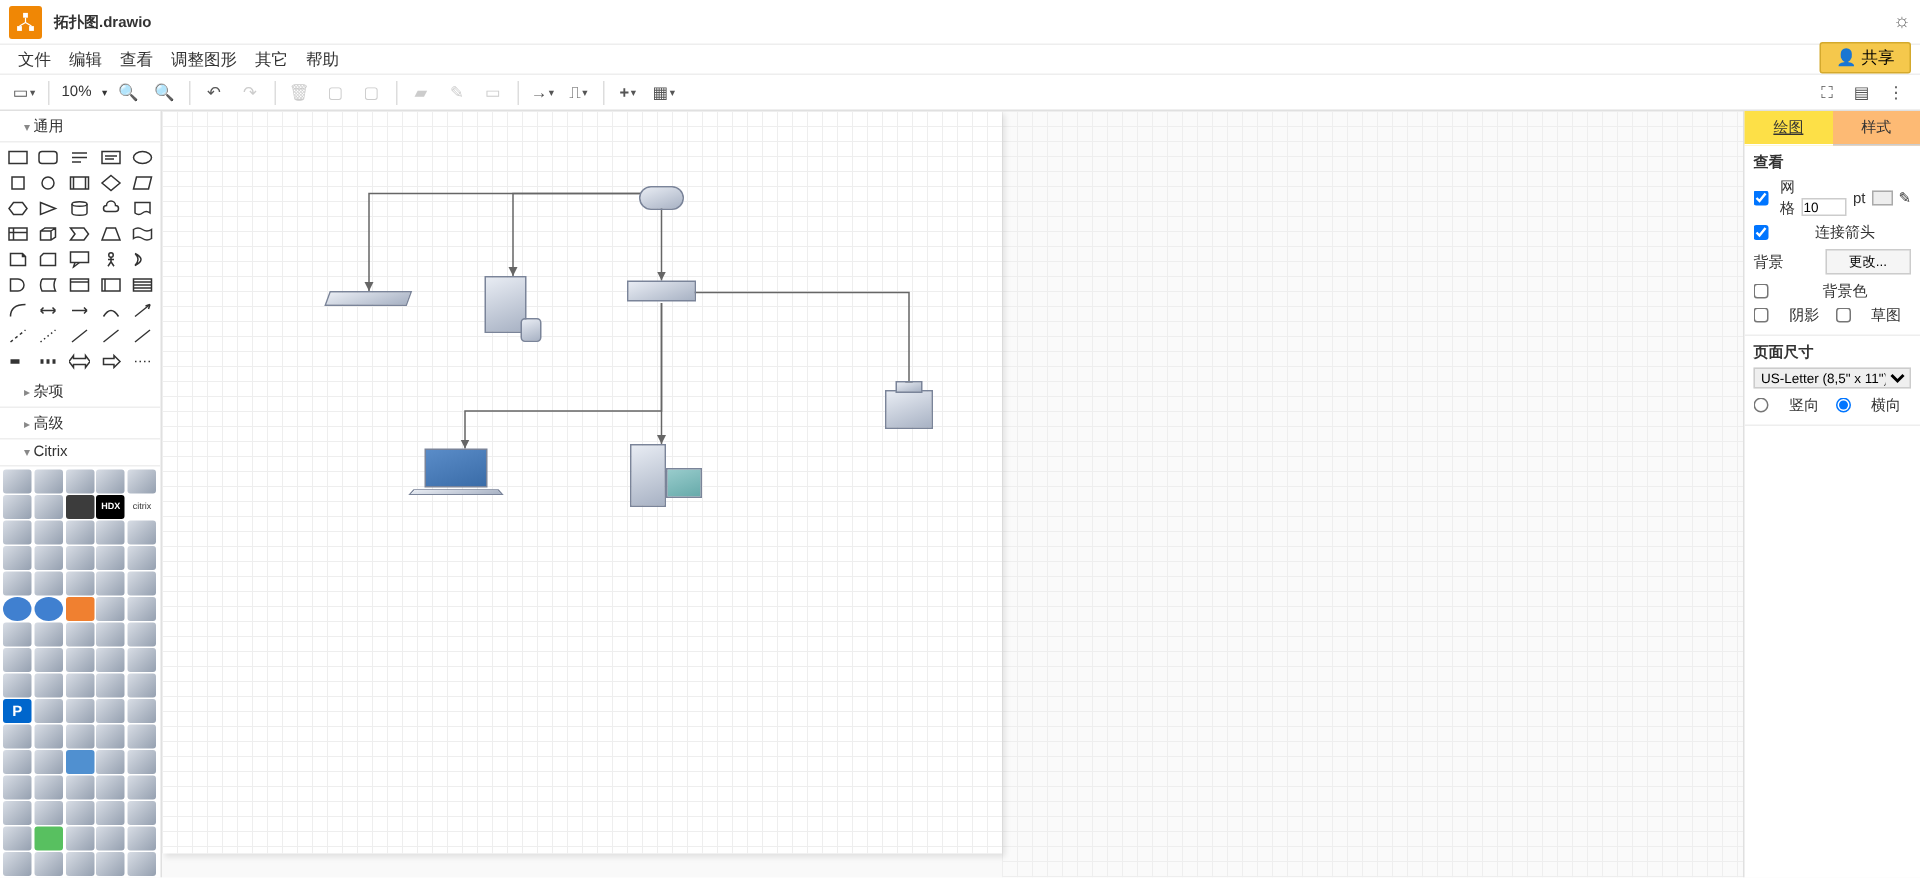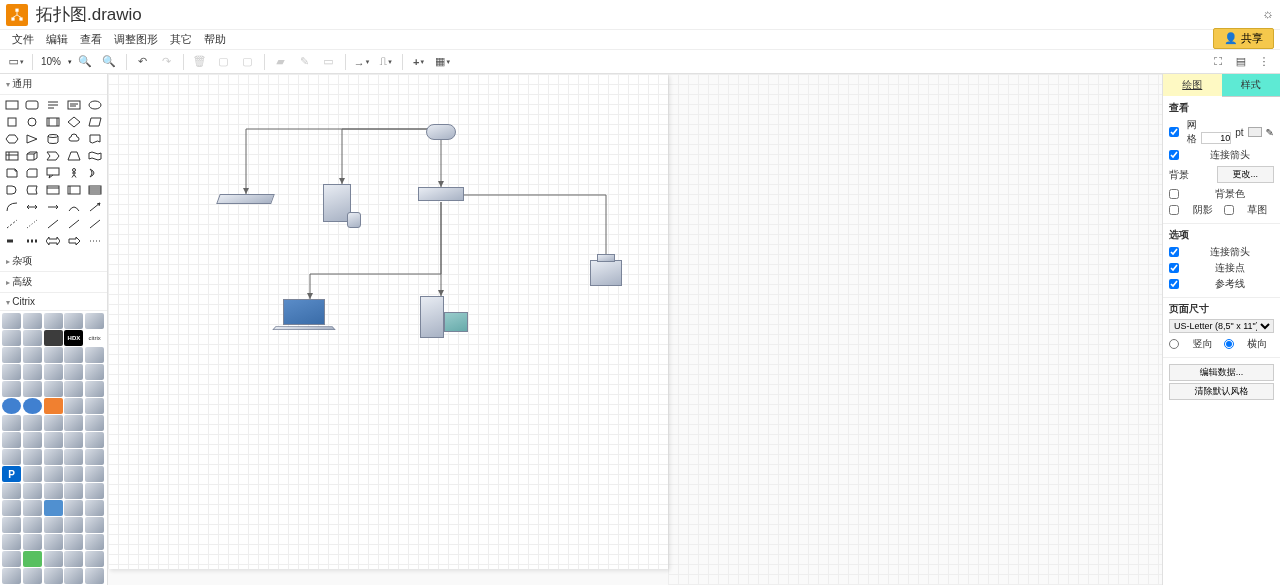--- a/index.html
+++ b/index.html
@@ -2,21 +2,21 @@
 <html><head>
 <meta charset="utf-8">
 <style>
 * { box-sizing: border-box; margin: 0; padding: 0; font-family: Arial, "Microsoft YaHei", sans-serif; }
 body { width: 1280px; height: 585px; overflow: hidden; background: #fff; font-size: 11px; color: #333; }
 
 
 .titlebar { display: flex; align-items: center; height: 30px; border-bottom: 1px solid #eee; padding: 0 6px; position: relative; }
 .logo { width: 22px; height: 22px; background: #f08705; border-radius: 2px; display: flex; align-items: center; justify-content: center; margin-right: 8px; }
 .logo svg { width: 16px; height: 16px; }
-.title { font-size: 17px; }
+.title { font-size: 10px; font-weight: bold; }
 .title-actions { position: absolute; right: 6px; top: 6px; }
 .theme-icon { font-size: 13px; color: #666; }
 
 
 .menubar { display: flex; align-items: center; height: 20px; padding: 0 6px; border-bottom: 1px solid #eee; position: relative; }
 .menubar .mitem { padding: 0 6px; cursor: pointer; font-family: Liberation Mono, monospace; }
 .unsaved { margin-left: 8px; background: #fbe8e8; color: #b55; padding: 1px 8px; border-radius: 2px; display: flex; align-items: center; gap: 4px; }
 .share-btn { position: absolute; right: 6px; top: -2px; background: #f5c84c; border: 1px solid #d4a92d; padding: 2px 10px; font-size: 11px; cursor: pointer; display: flex; align-items: center; gap: 3px; border-radius: 2px; }
 
 
@@ -26,21 +26,21 @@
 .tsep { width: 1px; height: 16px; background: #ddd; margin: 0 2px; }
 .zoom-val { font-size: 10px; padding: 0 2px; }
 .dropdown-caret { font-size: 7px; margin-left: 1px; }
 .toolbar-right { margin-left: auto; display: flex; gap: 3px; }
 
 
 .main { display: flex; height: 511px; }
 
 
 .sidebar-left { width: 108px; border-right: 1px solid #e0e0e0; overflow-y: hidden; background: #fff; }
-.panel-header { padding: 3px 6px; font-size: 10px; border-bottom: 1px solid #eee; cursor: pointer; }
+.panel-header { padding: 3px 16px; font-size: 10px; border-bottom: 1px solid #eee; cursor: pointer; }
 .panel-header::before { content: "▾ "; font-size: 8px; color: #888; }
 .panel-header.collapsed::before { content: "▸ "; }
 .shape-grid { display: grid; grid-template-columns: repeat(5, 1fr); gap: 1px; padding: 2px; }
 .shape-cell { width: 19px; height: 16px; display: flex; align-items: center; justify-content: center; cursor: pointer; }
 .shape-cell svg { width: 14px; height: 12px; }
 .citrix-grid { display: grid; grid-template-columns: repeat(5, 1fr); gap: 1px; padding: 2px; }
 .citrix-cell { width: 19px; height: 16px; background: linear-gradient(135deg,#d8dde5,#95a0b0); border-radius: 2px; cursor: pointer; }
 .citrix-cell.orange { background: #f08030; }
 .citrix-cell.blue { background: #4080d0; border-radius: 50%; }
 .citrix-cell.green { background: #58c060; }
@@ -56,28 +56,28 @@
   background-image: linear-gradient(#eee 1px, transparent 1px), linear-gradient(90deg, #eee 1px, transparent 1px);
   background-size: 10px 10px; background-color:#fafafa; }
 .diagram { position: absolute; inset: 0; }
 .node { position: absolute; }
 .nshape { background: linear-gradient(160deg,#e8ecf3,#a8b2c4); border: 1px solid #7a8499; }
 .edge { stroke: #666; stroke-width: 1; fill: none; marker-end: url(#arrow); }
 
 
 .sidebar-right { width: 118px; border-left: 1px solid #e0e0e0; background: #fff; font-size: 10px; }
 .rtabs { display: flex; }
-.rtab { flex: 1; text-align: center; padding: 4px 0; border-bottom: 1px solid #ccc; cursor: pointer; background:#5eead4; }
-.rtab.active { background: #fef9c3; border-bottom-color: #fff; text-decoration: underline; }
+.rtab { flex: 1; text-align: center; padding: 4px 0; border-bottom: 1px solid #ccc; cursor: pointer; background:#fdba74; }
+.rtab.active { background: #fde047; border-bottom-color: #fff; text-decoration: underline; }
 .rsection { padding: 4px 6px; border-bottom: 1px solid #eee; }
 .rsection-title { font-weight: bold; margin-bottom: 3px; font-size: 10px; }
 .rrow { display: flex; align-items: center; margin: 2px 0; gap: 4px; }
 .rrow label { flex: 1; text-align: center; }
 .rrow input[type=checkbox], .rrow input[type=radio] { margin-right: 3px; width:10px; height:10px; }
-.grid-input { width: 30px; font-size: 9px; text-align: right; border:1px solid #ccc;margin-top:11px; }
+.grid-input { width: 30px; font-size: 9px; border:1px solid #ccc;margin-top:11px; }
 .colorsw { width: 14px; height: 10px; background: #eee; border: 1px solid #aaa; }
 .rbtn { border: 1px solid #ccc; background: #f5f5f5; padding: 1px 6px; font-size: 9px; cursor: pointer; display:block; text-align:center; margin:2px 0; }
 .rselect { width: 100%; font-size: 9px; border:1px solid #ccc; }
 </style>
 </head>
 <body>
 
 <div class="titlebar">
   <div class="logo">
     <svg viewBox="0 0 20 20">
@@ -553,43 +553,24 @@
           <label>背景色</label>
         </div>
       <div class="rrow">
           <input type="checkbox" style="">
           <label>阴影</label>
           <input type="checkbox" style="">
           <label>草图</label>
         </div>
     </div>
     <div class="rsection">
-      <div class="rsection-title">选项</div>
-      <div class="rrow">
-          <input type="checkbox" checked="" style="">
-          <label>连接箭头</label>
-        </div>
-      <div class="rrow">
-          <input type="checkbox" checked="" style="">
-          <label>连接点</label>
-        </div>
-      <div class="rrow">
-          <input type="checkbox" checked="" style="">
-          <label>参考线</label>
-        </div>
-    </div>
-    <div class="rsection">
       <div class="rsection-title">页面尺寸</div>
       <select class="rselect"><option>US-Letter (8,5" x 11")</option></select>
       <div class="rrow" style="justify-content:center;margin-top:4px;">
           <input type="radio" name="orient" style="">
           <label>竖向</label>
           <input type="radio" name="orient" checked="" style="">
           <label>横向</label>
         </div>
     </div>
-    <div class="rsection" style="border-bottom:none;">
-      <button class="rbtn" style="width:100%;">编辑数据...</button>
-      <button class="rbtn" style="width:100%;">清除默认风格</button>
-    </div>
   </div>
 
 </div>
 
 </body></html>

